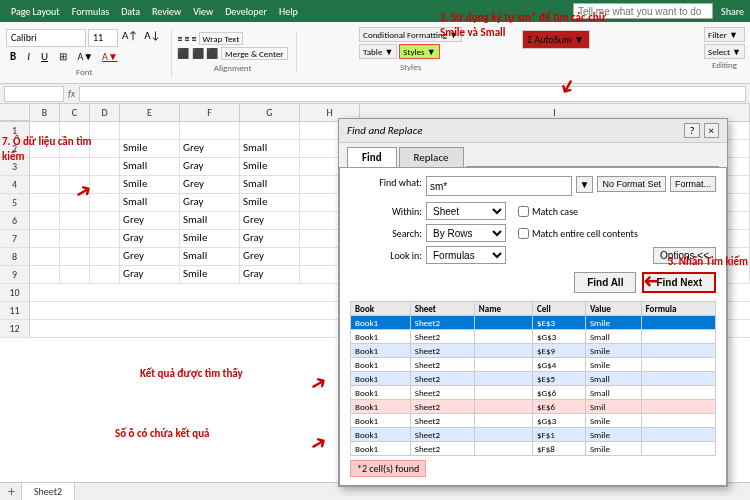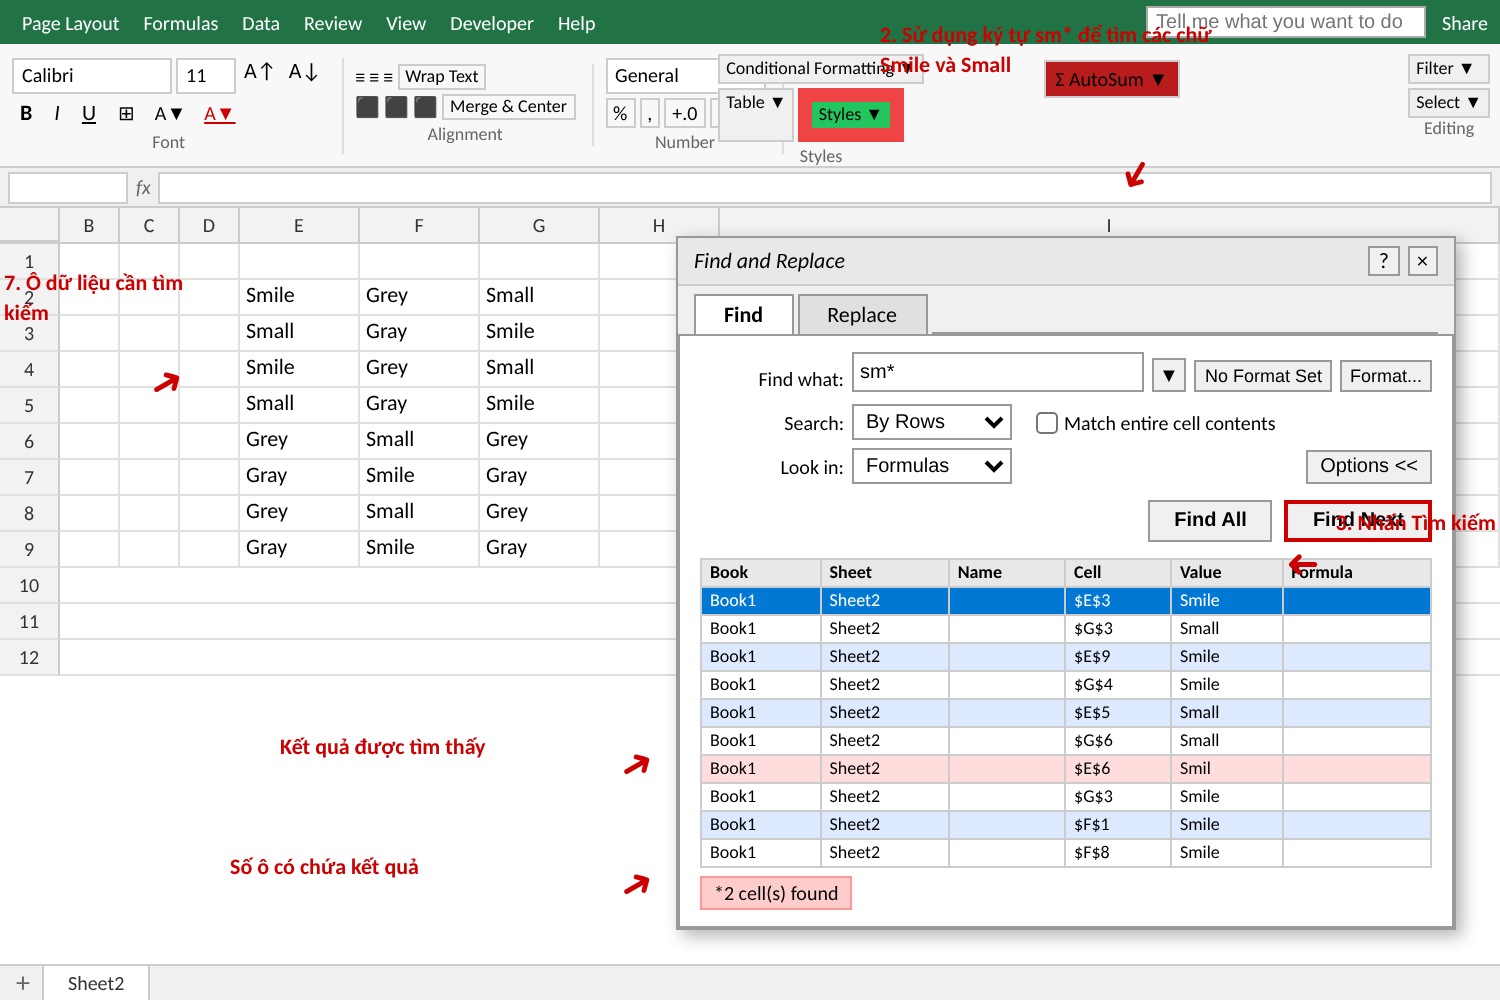--- a/index.html
+++ b/index.html
@@ -53,45 +53,32 @@
     </div>
     <div style="display:flex; gap:2px;">
       <span style="font-size:10px; cursor:pointer;">⬛</span>
       <span style="font-size:10px; cursor:pointer;">⬛</span>
       <span style="font-size:10px; cursor:pointer;">⬛</span>
       <span style="font-size:9px; cursor:pointer; border:1px solid #ccc; padding:0 3px;">Merge &amp; Center</span>
     </div>
     <div style="font-size:9px; color:#666; text-align:center;">Alignment</div>
   </div>
 
-  <div style="display:flex; flex-direction:column; gap:2px; border-right:1px solid #ddd; padding-right:8px;">
-    <div style="display:flex; align-items:center; border:1px solid #ccc; background:white; padding:1px 4px; font-size:10px; height:18px; width:80px;">
-      <span>General</span>
-      <span style="margin-left:auto;">▼</span>
-    </div>
-    <div style="display:flex; gap:2px; font-size:10px;">
-      <span style="cursor:pointer; border:1px solid #ccc; padding:0 3px;">%</span>
-      <span style="cursor:pointer; border:1px solid #ccc; padding:0 3px;">,</span>
-      <span style="cursor:pointer; border:1px solid #ccc; padding:0 3px;">+.0</span>
-      <span style="cursor:pointer; border:1px solid #ccc; padding:0 3px;">-.0</span>
-    </div>
-    <div style="font-size:9px; color:#666; text-align:center;">Number</div>
-  </div>
 
   <div style="position:absolute; right:160px; top:8px; font-size:10px;">
     <div style="cursor:pointer; border:1px solid #ccc; padding:2px 5px; background:#b91c1c; font-size:10px;">Σ AutoSum ▼</div>
   </div>
 
   <div style="display:flex; flex-direction:column; gap:2px; padding-right:8px; position:absolute; right:280px; top:5px;">
     <div style="font-size:9px; cursor:pointer; display:flex; align-items:center; gap:2px;">
       <span style="border:1px solid #ccc; padding:1px 3px; background:#f0f0f0;">Conditional Formatting ▼</span>
     </div>
     <div style="display:flex; gap:2px; font-size:9px;">
       <span style="border:1px solid #ccc; padding:1px 3px; background:#f0f0f0;">Table ▼</span>
-      <span style="border:7px solid #ef4444; padding:1px 3px; background:#22c55e;">Styles ▼</span>
+      <span style="border:1px solid #ef4444; padding:1px 3px; background:#bef264;">Styles ▼</span>
     </div>
     <div style="font-size:9px; color:#666; text-align:center;">Styles</div>
   </div>
 
   <div style="position:absolute; right:5px; top:5px;">
     <div style="font-size:9px; display:flex; flex-direction:column; gap:2px;">
       <span style="cursor:pointer; border:1px solid #ccc; padding:1px 3px; background:#f0f0f0;">Filter ▼</span>
       <span style="cursor:pointer; border:1px solid #ccc; padding:1px 3px; background:#f0f0f0;">Select ▼</span>
     </div>
     <div style="font-size:9px; color:#666; text-align:center;">Editing</div>
@@ -249,28 +236,38 @@
   </div>
 
   <div style="display:flex; padding:4px 8px 0; gap:2px; background:#f0f0f0;">
     <div style="padding:3px 14px; font-size:11px; cursor:pointer; border:1px solid #999; border-bottom:none; background:white; font-weight:bold;">Find</div>
     <div style="padding:3px 14px; font-size:11px; cursor:pointer; border:1px solid #999; border-bottom:none; background:#e0e0e0;">Replace</div>
     <div style="flex:1; border-bottom:1px solid #999;"></div>
   </div>
 
   <div style="padding:8px 10px; background:white; border:1px solid #999; margin:0 0 0 0;">
     
-    <div style="display:flex; align-items:flex-end; margin-bottom:6px; gap:4px;">
+    <div style="display:flex; align-items:flex-start; margin-bottom:6px; gap:4px;">
       <label style="font-size:10px; width:72px; text-align:right;">Find what:</label>
       <input type="text" style="border: 1px solid rgb(153, 153, 153); background: white; height: 20px; font-size: 10px; padding: 1px 3px; flex: 1 1 0%;" value="sm*">
       <span style="border:1px solid #999; background:#f0f0f0; padding:1px 3px; cursor:pointer; font-size:10px;">▼</span>
       <button style="border:1px solid #999; background:#f0f0f0; padding:2px 4px; font-size:9px; cursor:pointer; white-space:nowrap;">No Format Set</button>
       <button style="border:1px solid #999; background:#f0f0f0; padding:2px 4px; font-size:9px; cursor:pointer;">Format...</button>
     </div>
     
+    <div style="display:flex; align-items:center; margin-bottom:4px; gap:4px;">
+      <label style="font-size:10px; width:72px; text-align:right;">Within:</label>
+      <select style="border:1px solid #999; background:white; height:18px; font-size:10px; padding:0 2px; width:80px;">
+        <option>Sheet</option>
+      </select>
+      <div style="display:flex; align-items:center; gap:3px; margin-left:8px;">
+        <input type="checkbox" style="width: 11px; height: 11px;">
+        <label style="font-size:10px;">Match case</label>
+      </div>
+    </div>
     
     <div style="display:flex; align-items:center; margin-bottom:4px; gap:4px;">
       <label style="font-size:10px; width:72px; text-align:right;">Search:</label>
       <select style="border:1px solid #999; background:white; height:18px; font-size:10px; padding:0 2px; width:80px;">
         <option>By Rows</option>
       </select>
       <div style="display:flex; align-items:center; gap:3px; margin-left:8px;">
         <input type="checkbox" style="width: 11px; height: 11px;">
         <label style="font-size:10px;text-align:right;">Match entire cell contents</label>
       </div>

